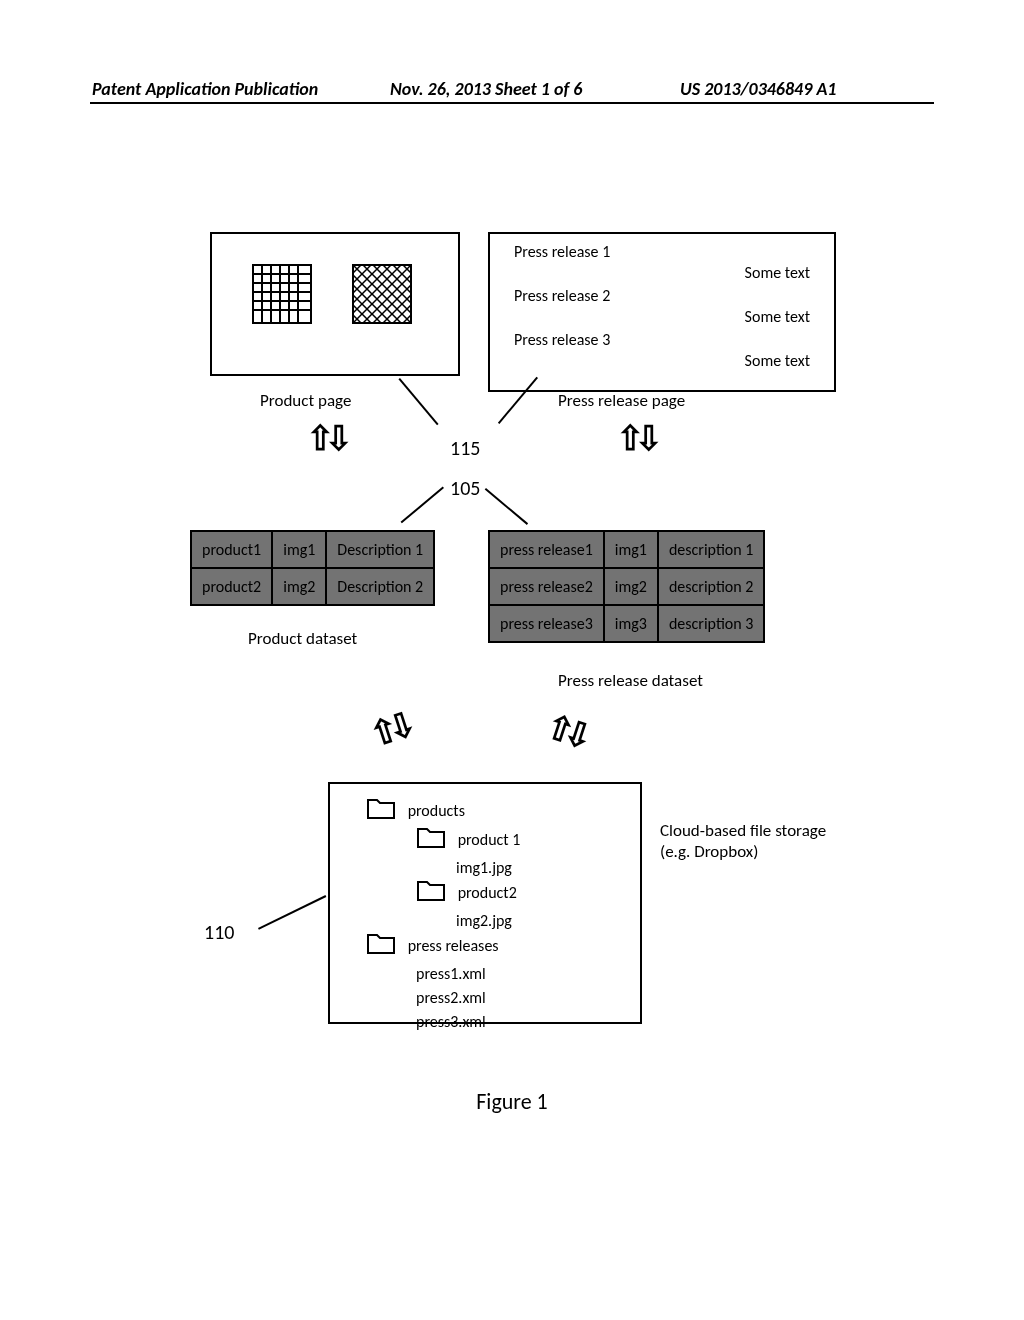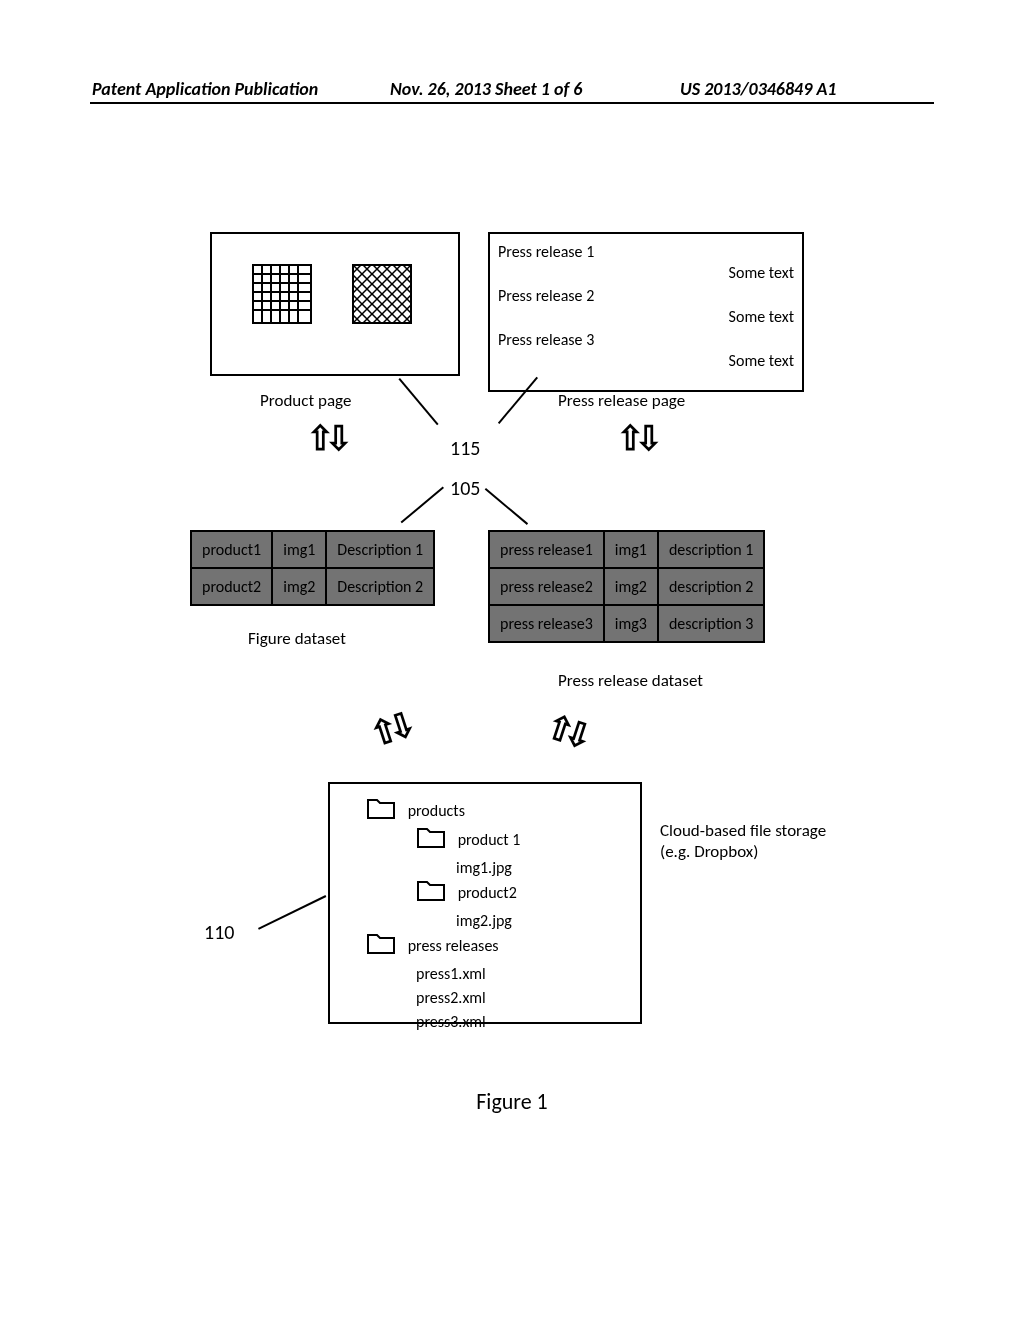--- a/index.html
+++ b/index.html
@@ -127,21 +127,21 @@
       <defs>
         <pattern id="xh" width="10" height="10" patternUnits="userSpaceOnUse">
           <path d="M0,0 L10,10 M10,0 L0,10" stroke="#000" stroke-width="1.5"></path>
         </pattern>
       </defs>
       <rect x="1" y="1" width="58" height="58" fill="url(#xh)" stroke="#000" stroke-width="2"></rect>
     </svg>
   </div>
   <div class="lbl" style="left:260px; top:390px">Product page</div>
 
-  <div class="box" style="left:488px; top:232px; width:296px; height:140px; padding:8px 8px">
+  <div class="box" style="left:488px; top:232px; width:296px; height:140px; padding:8px 24px">
     <div>
       <div class="press-item">Press release 1</div>
       <div class="press-sub">Some text</div>
     </div>
     <div>
       <div class="press-item">Press release 2</div>
       <div class="press-sub">Some text</div>
     </div>
     <div>
       <div class="press-item">Press release 3</div>
@@ -168,21 +168,21 @@
       <td>img1</td>
       <td>Description 1</td>
     </tr>
     <tr>
       <td>product2</td>
       <td>img2</td>
       <td>Description 2</td>
     </tr>
   </tbody>
     </table>
-  <div class="lbl" style="left:248px; top:628px">Figure dataset</div>
+  <div class="lbl" style="left:248px; top:628px">Product dataset</div>
 
   <table class="data" style="left:488px; top:530px">
     <tbody>
         <tr>
       <td>press release1</td>
       <td>img1</td>
       <td>description 1</td>
     </tr>
     <tr>
       <td>press release2</td>

